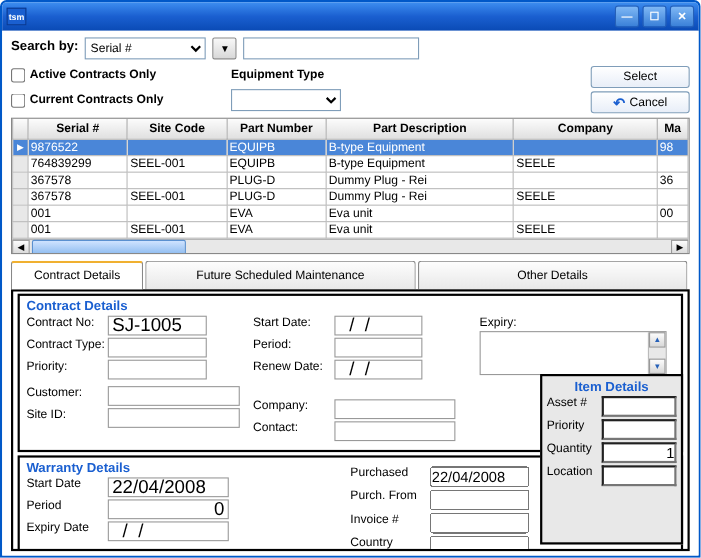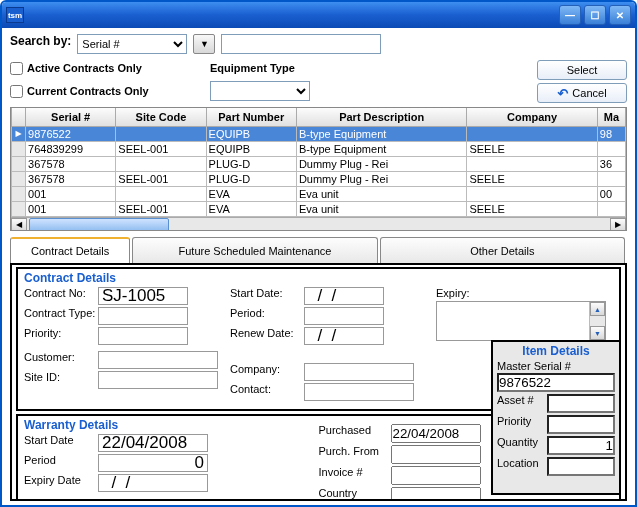--- a/index.html
+++ b/index.html
@@ -506,24 +506,20 @@
             <div class="inline2">
                 <span class="il">Country</span>
               <input class="wi-90" value="" style="">
               </div>
           </div>
         </div>
       </div>
 
       <div class="item-details">
         <div class="section-title">Item Details</div>
-        <div class="frow">
-          <span class="il">Master Serial #</span>
-          <input value="9876522" style="">
-        </div>
         <div class="inline2">
             <span class="il" style="width:46px">Asset #</span>
           <input style="flex: 1 1 0%;" value="">
           </div>
         <div class="inline2">
             <span class="il" style="width:46px">Priority</span>
           <input style="flex: 1 1 0%;" value="">
           </div>
         <div class="inline2">
             <span class="il" style="width:46px">Quantity</span>

